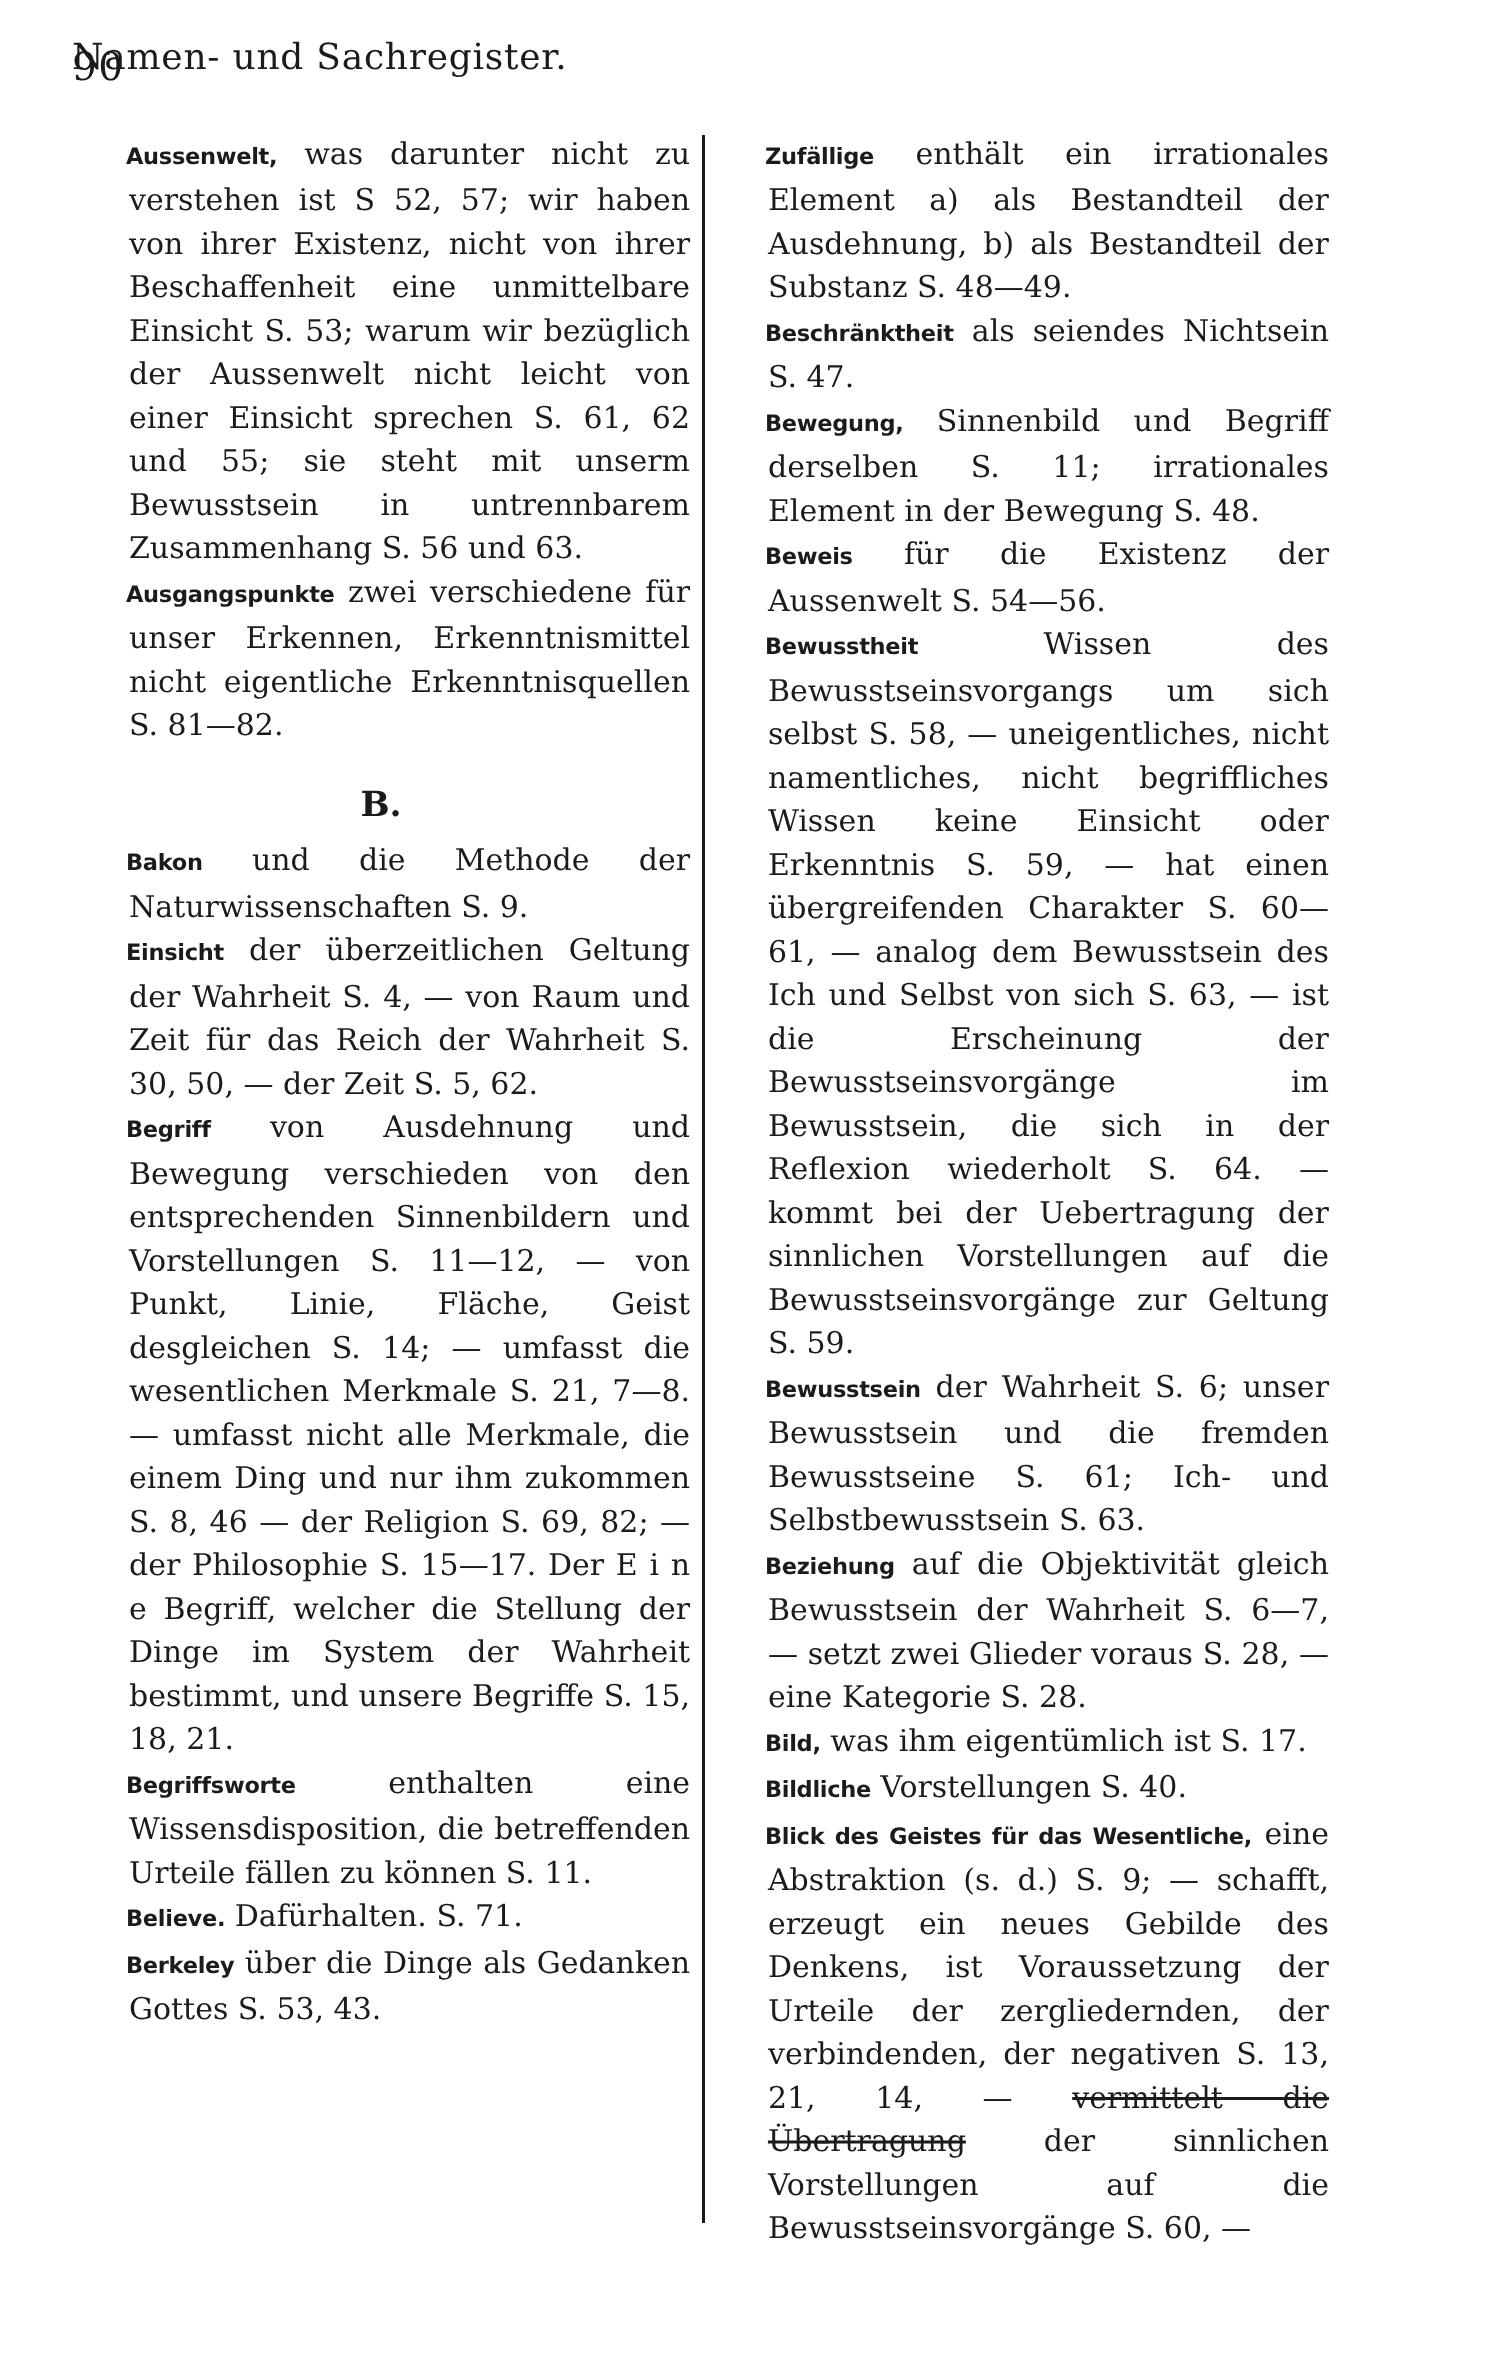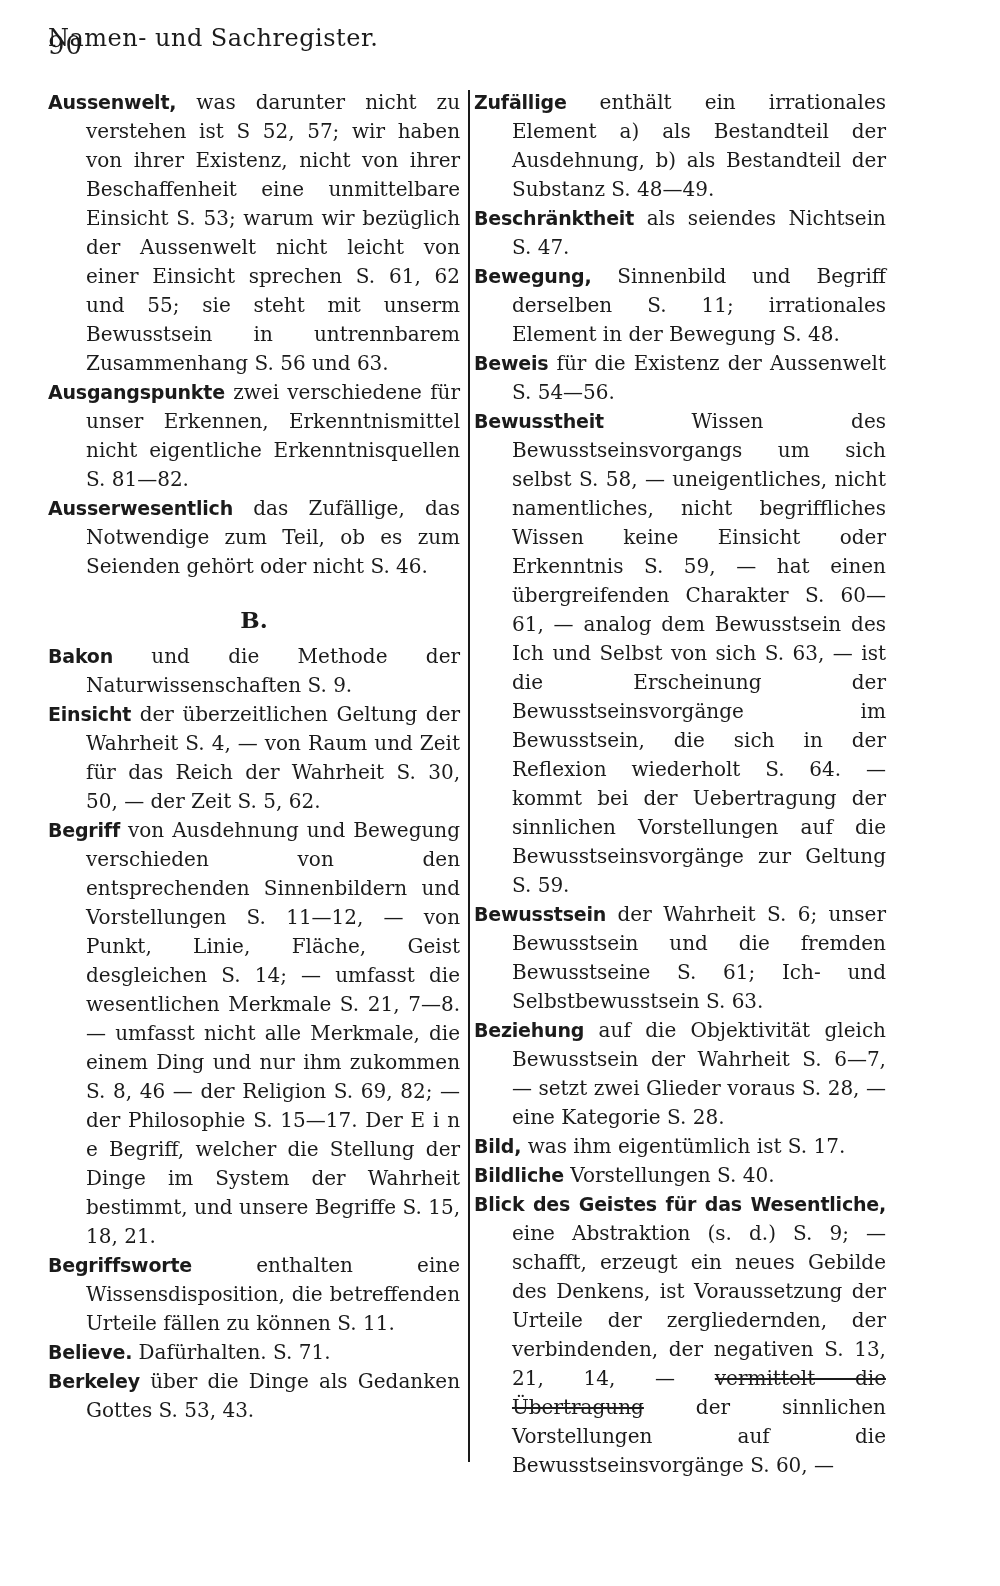--- a/index.html
+++ b/index.html
@@ -55,22 +55,23 @@
   }
   .entry {
     margin: 0;
     text-align: justify;
     padding-left: 38px;
     text-indent: -38px;
   }
   .term {
     font-family: "DejaVu Sans", "Liberation Sans", sans-serif;
     font-weight: bold;
-    font-size: 19px;
+    font-size: 15px;
     letter-spacing: -0.2px;
+    margin-left: 36px;
   }
   .section-heading {
     text-align: center;
     font-weight: bold;
     font-size: 23px;
     margin: 24px 0 8px 0;
   }
   .struck {
     text-decoration: line-through;
   }
@@ -83,21 +84,20 @@
   <div class="header">
     <span class="page-number">90</span>
     <span class="header-title">Namen- und Sachregister.</span>
   </div>
 
   <div class="content">
 
     <div class="col">
       <p class="entry"><span class="term">Aussenwelt,</span> <span>was darunter nicht zu verstehen ist S 52, 57; wir haben von ihrer Existenz, nicht von ihrer Beschaffenheit eine unmittelbare Einsicht S. 53; warum wir bezüglich der Aussenwelt nicht leicht von einer Einsicht sprechen S. 61, 62 und 55; sie steht mit unserm Bewusstsein in untrennbarem Zusammenhang S. 56 und 63.</span></p>
       <p class="entry"><span class="term">Ausgangspunkte</span> <span>zwei verschiedene für unser Erkennen, Erkenntnismittel nicht eigentliche Erkenntnisquellen S. 81—82.</span></p>
-      <p class="entry"><span class="term">Ausserwesentlich</span> <span>das Zufällige, das Notwendige zum Teil, ob es zum Seienden gehört oder nicht S. 46.</span></p>
 
       <div class="section-heading">B.</div>
 
       <p class="entry"><span class="term">Bakon</span> <span>und die Methode der Naturwissenschaften S. 9.</span></p>
       <p class="entry"><span class="term">Einsicht</span> <span>der überzeitlichen Geltung der Wahrheit S. 4, — von Raum und Zeit für das Reich der Wahrheit S. 30, 50, — der Zeit S. 5, 62.</span></p>
       <p class="entry"><span class="term">Begriff</span> <span>von Ausdehnung und Bewegung verschieden von den entsprechenden Sinnenbildern und Vorstellungen S. 11—12, — von Punkt, Linie, Fläche, Geist desgleichen S. 14; — umfasst die wesentlichen Merkmale S. 21, 7—8. — umfasst nicht alle Merkmale, die einem Ding und nur ihm zukommen S. 8, 46 — der Religion S. 69, 82; — der Philosophie S. 15—17. Der E i n e Begriff, welcher die Stellung der Dinge im System der Wahrheit bestimmt, und unsere Begriffe S. 15, 18, 21.</span></p>
       <p class="entry"><span class="term">Begriffsworte</span> <span>enthalten eine Wissensdisposition, die betreffenden Urteile fällen zu können S. 11.</span></p>
       <p class="entry"><span class="term">Believe.</span> <span>Dafürhalten. S. 71.</span></p>
       <p class="entry"><span class="term">Berkeley</span> <span>über die Dinge als Gedanken Gottes S. 53, 43.</span></p>
     </div>

